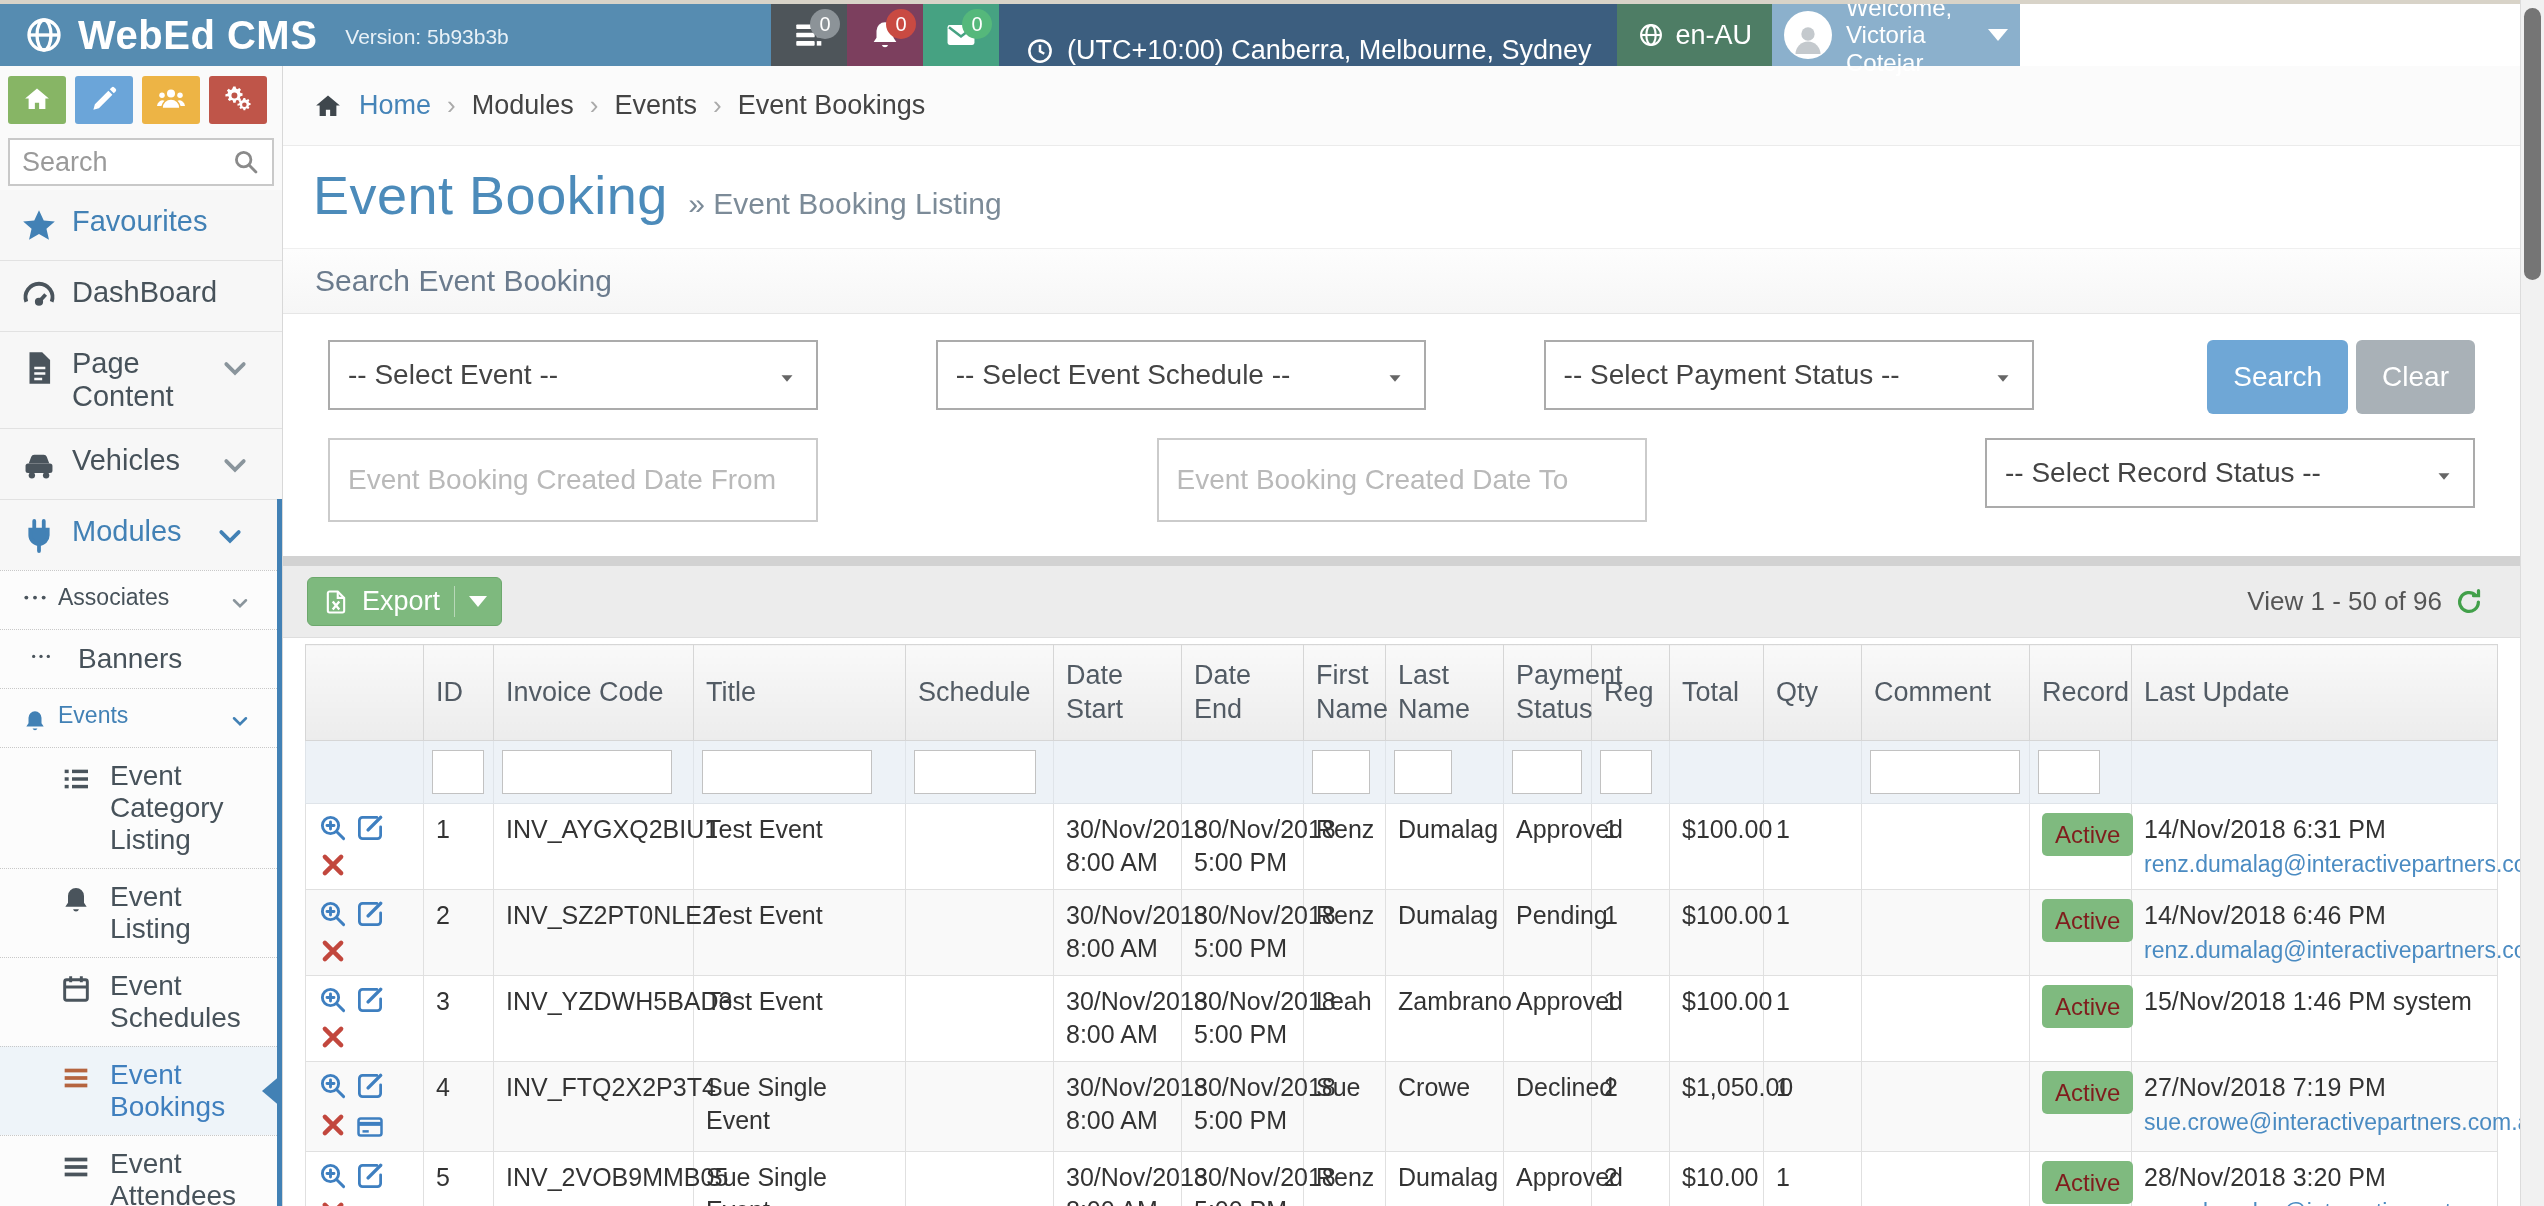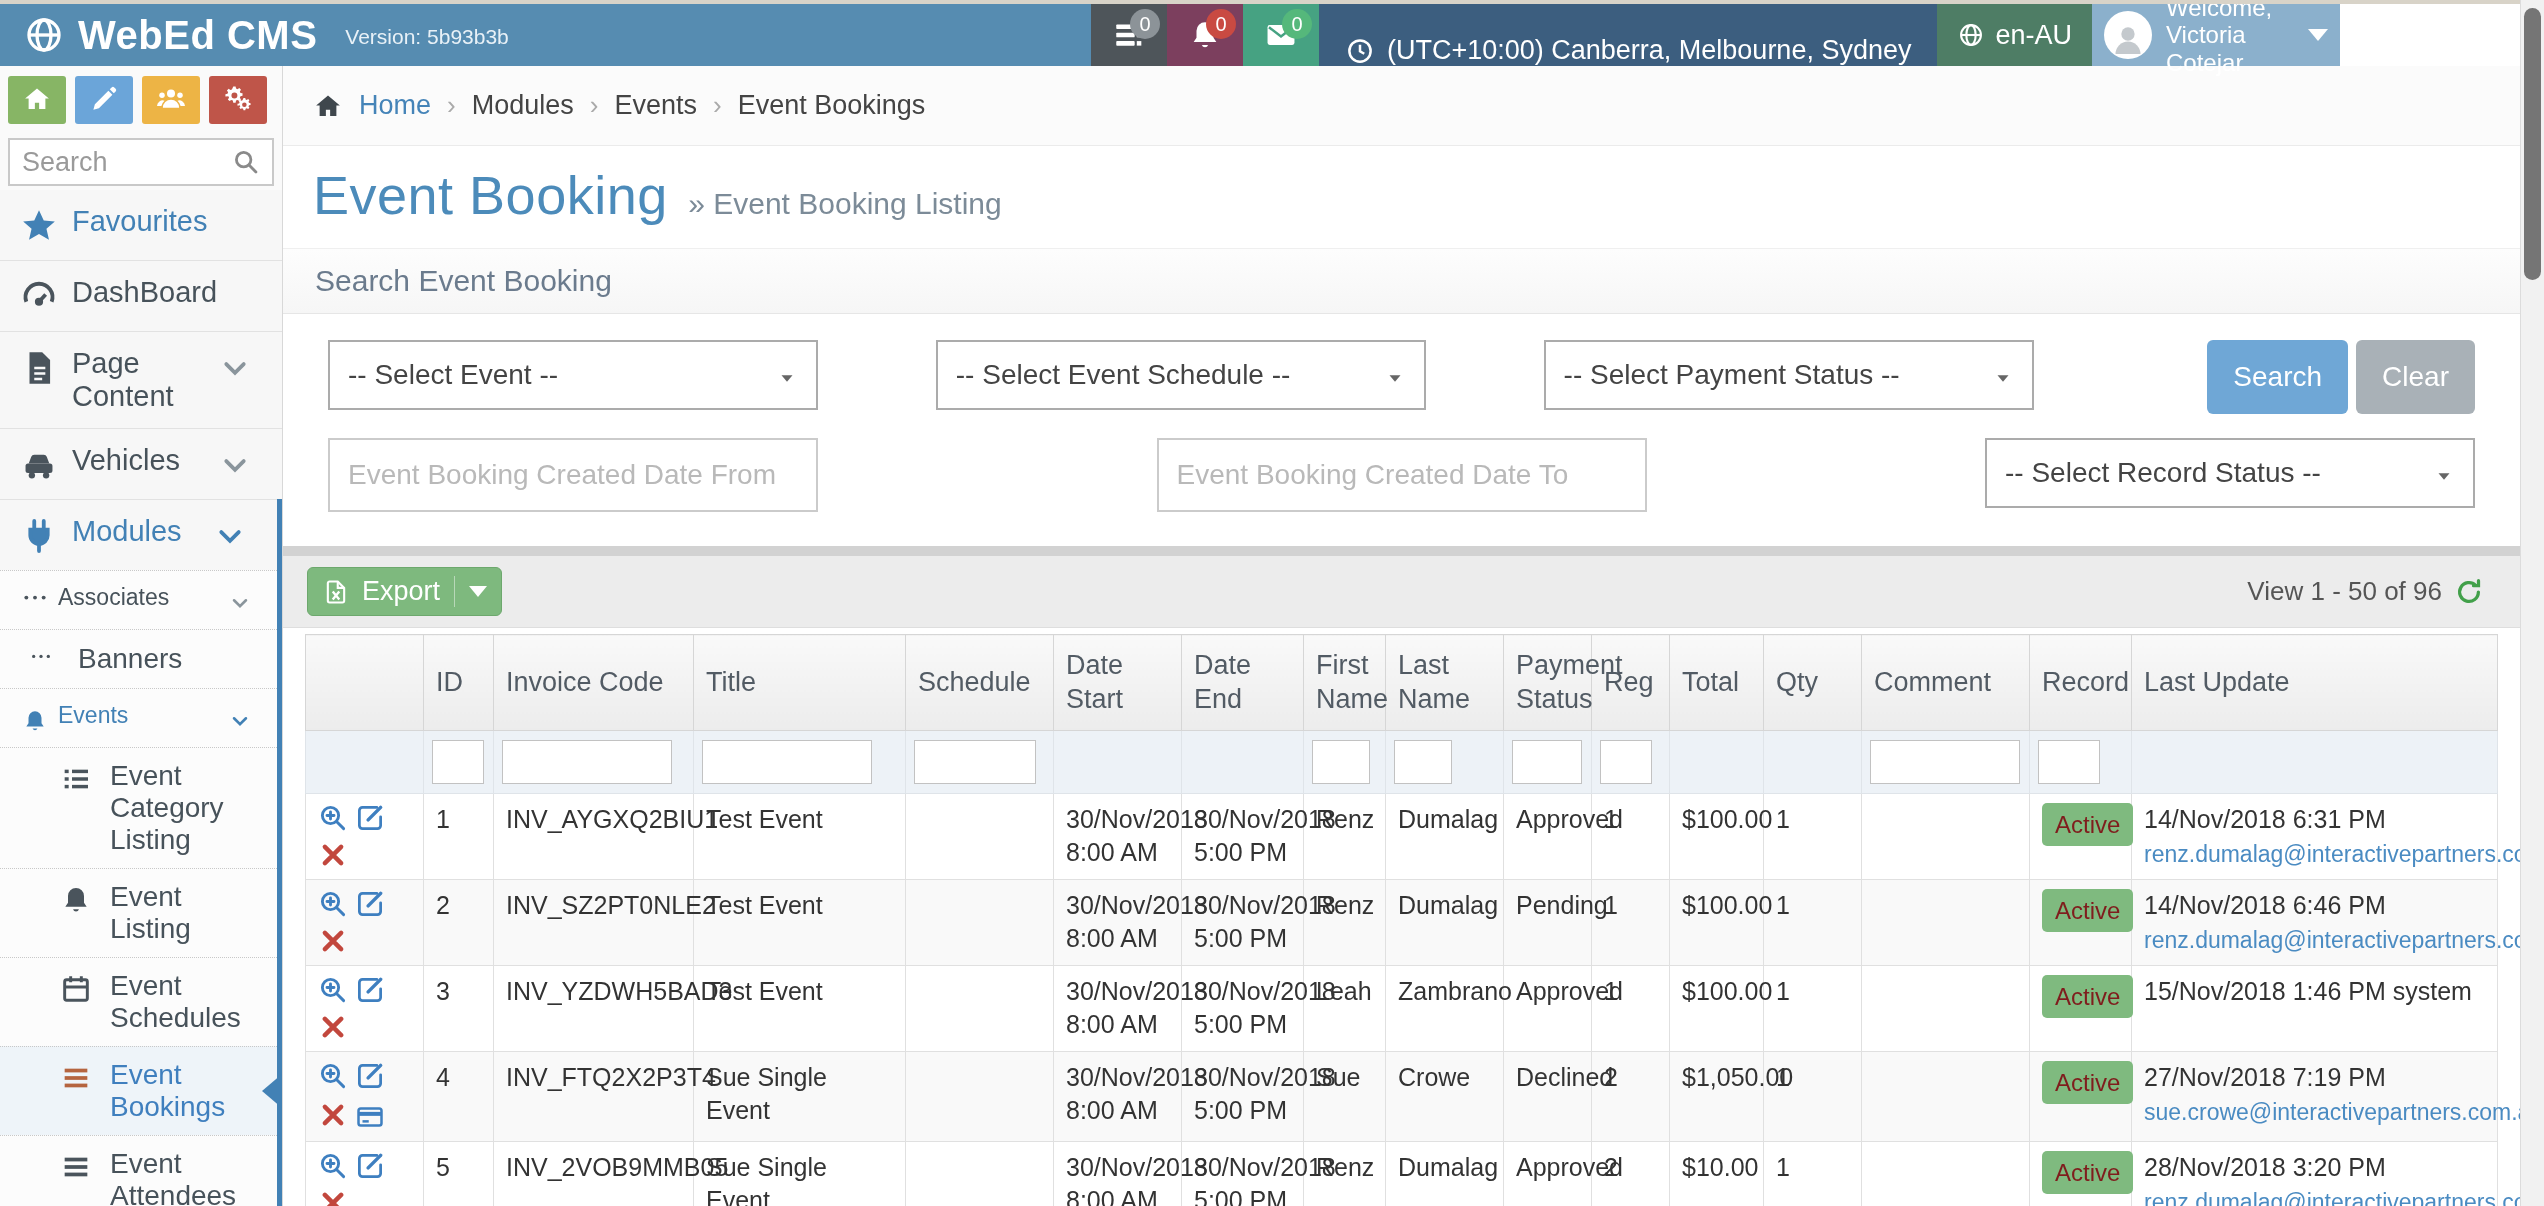--- a/index.html
+++ b/index.html
@@ -3,21 +3,21 @@
 <meta charset="utf-8">
 <style>
   * { box-sizing: border-box; margin: 0; padding: 0; }
   html,body { width:2544px; height:1206px; overflow:hidden; }
   body { font-family:"Liberation Sans","DejaVu Sans",sans-serif; background:#fff; position:relative; color:#333; }
 
   
   .chrome-strip { position:absolute; top:0; left:0; width:2544px; height:4px; background:#d8d3c8; z-index:40; }
 
   
-  .topbar { position:absolute; top:4px; left:0; width:2340px; height:62px; background:#568cb1; display:flex; align-items:stretch; z-index:30; }
+  .topbar { position:absolute; top:4px; left:0; width:2020px; height:62px; background:#568cb1; display:flex; align-items:stretch; z-index:30; }
   .brand { display:flex; align-items:center; padding:0 20px 0 24px; gap:14px; color:#fff; }
   .brand .ico { width:40px; height:40px; }
   .brand-name { font-size:40px; font-weight:bold; letter-spacing:.5px; white-space:nowrap; }
   .version { color:#e8f1f7; font-size:21px; margin-left:14px; align-self:center; padding-top:4px; white-space:nowrap; }
   .tb-right { margin-left:auto; display:flex; align-items:stretch; }
   .tb-box { width:76px; display:flex; align-items:center; justify-content:center; position:relative; color:#fff; cursor:pointer; }
   .tb-box .ico { width:34px; height:34px; }
   .tb-badge { position:absolute; top:5px; right:7px; min-width:30px; height:30px; padding:0 4px; border-radius:15px; font-size:20px; display:flex; align-items:center; justify-content:center; color:#fff; }
   .box-tasks { background:#4e555a; } .box-tasks .tb-badge { background:#8c9398; }
   .box-alerts { background:#7c3f5e; } .box-alerts .tb-badge { background:#c94a42; }
@@ -82,21 +82,21 @@
   .page-head { padding:18px 30px 22px 30px; }
   .page-title { display:inline; color:#4c8bba; font-size:54px; font-weight:300; letter-spacing:.5px; }
   .page-sub { color:#7c8b98; font-size:30px; margin-left:16px; }
 
   
   .panel-heading { padding:15px 32px; color:#6b7b8d; font-size:30px; border-top:1px solid #efefef; border-bottom:1px solid #e6e6e6; background:linear-gradient(#fdfdfd,#f6f6f6); }
   .panel-body { padding:26px 45px 34px 45px; }
   .controls-row { display:flex; gap:45px; margin-bottom:24px; align-items:flex-start;justify-content:space-between; }
   .ctl { width:490px; height:70px; border:2px solid #ababab; background:#fff; display:flex; align-items:center; padding:0 18px; font-size:28px; color:#444; position:relative; cursor:pointer; }
   .ctl .caret { margin-left:auto; width:22px; height:22px; color:#666; }
-  .txt { width:490px; height:74px; border:2px solid #cbcbcb; background:#fff; font-size:28px; color:#555; padding:0 18px; outline:none; font-family:inherit; }
+  .txt { width:490px; height:84px; border:2px solid #cbcbcb; background:#fff; font-size:28px; color:#555; padding:0 18px; outline:none; font-family:inherit; }
   .txt::placeholder { color:#b9b9b9; }
   .btn-group { display:flex; gap:8px; margin-left:56px; }
   .btn { border:none; border-radius:6px; color:#fff; font-size:28px; padding:0 26px; height:74px; cursor:pointer; font-family:inherit; }
   .btn-search { background:#6fa7d6; }
   .btn-clear { background:#a9b1b7; }
 
   
   .grid-divider { height:10px; background:#d2d2d2; }
   .toolbar { background:#ececec; border-bottom:1px solid #dedede; padding:11px 36px 11px 24px; display:flex; align-items:center; }
   .btn-export { display:flex; align-items:center; gap:12px; background:#7eb97e; border:1px solid #6da86d; border-radius:6px; color:#fff; font-size:27px; padding:8px 14px; cursor:pointer; font-family:inherit; }

